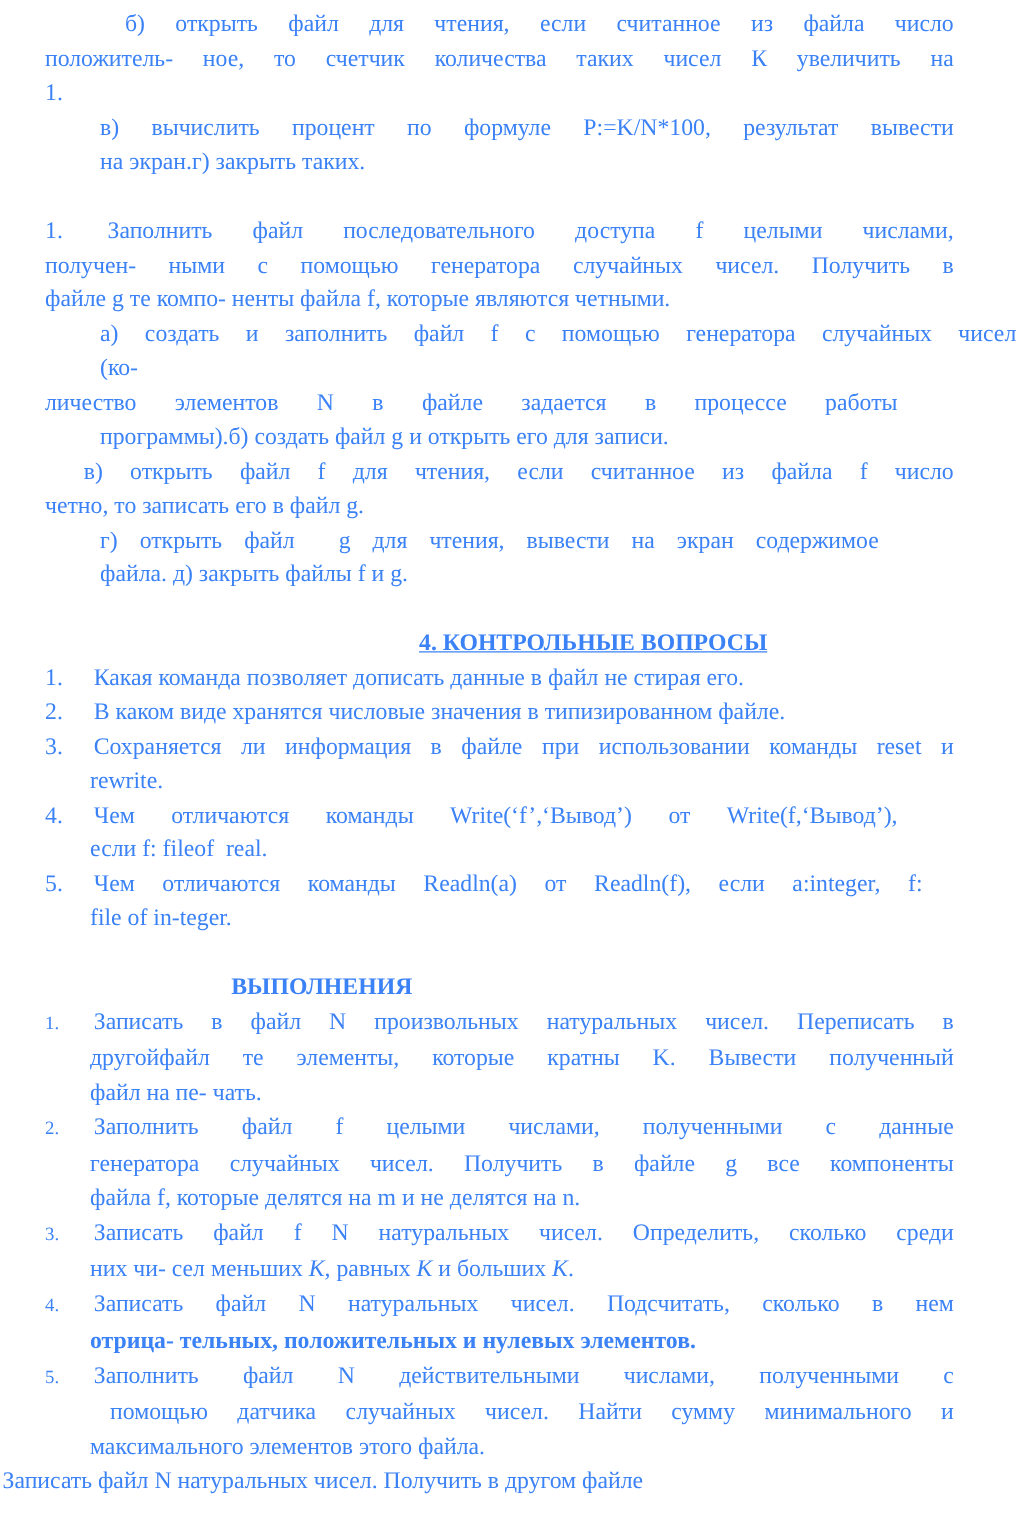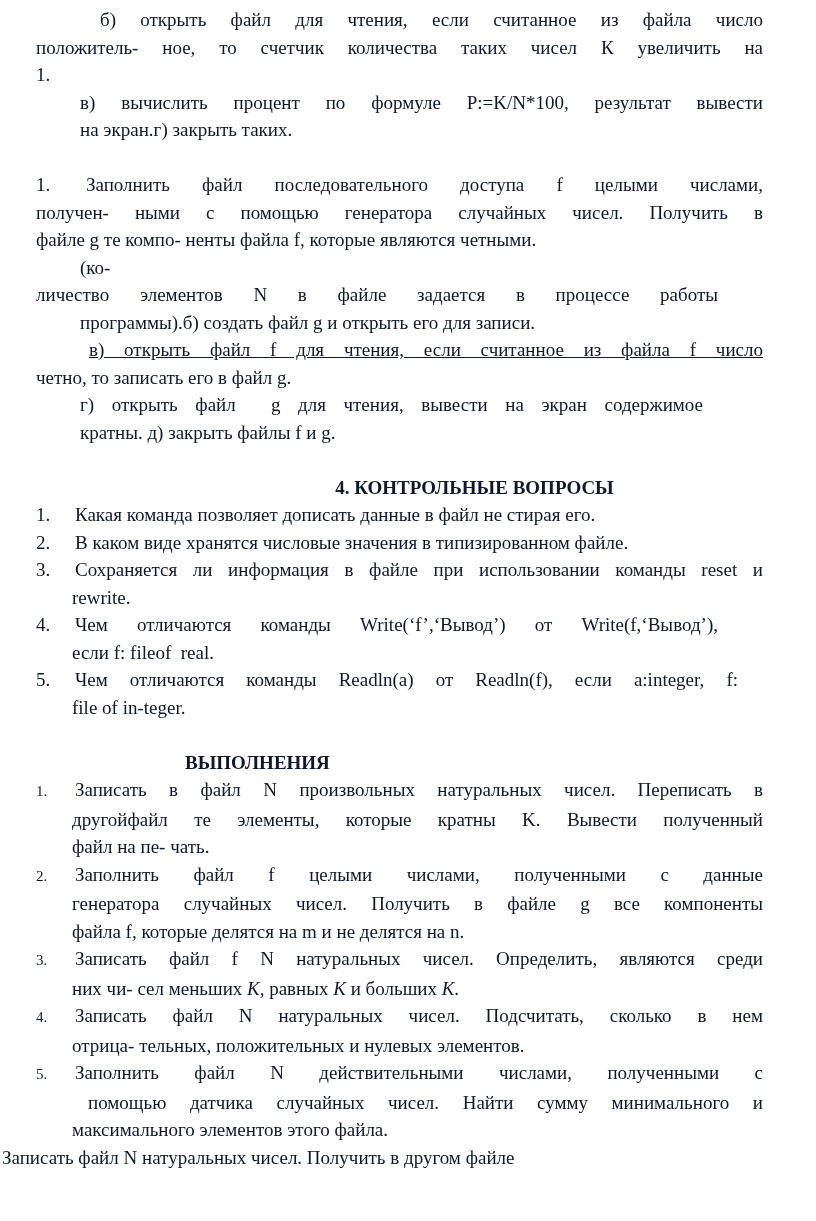--- a/index.html
+++ b/index.html
@@ -25,56 +25,57 @@
   .align-left { text-align: left; }
   .align-center { text-align: center; }
   .bold { font-weight: bold; }
   .italic { font-style: italic; }
   .num { display: inline-block; vertical-align: baseline; }
   .num.small { font-size: 15px; }
 </style>
 </head>
 <body>
 
-<div id="page" style="background: rgb(255, 255, 255); color: #0f172a;">
+<div id="page" style="background: rgb(255, 255, 255); color: #3b82f6;">
     <div class="line align-justify" style="margin-left: 64px;"><span>б) открыть файл для чтения, если считанное из файла число</span></div>
     <div class="line align-justify"><span>положитель- ное, то счетчик количества таких чисел К увеличить на</span></div>
     <div class="line align-left"><span>1.</span></div>
     <div class="line align-justify" style="margin-left: 44px;"><span>в) вычислить процент по формуле P:=K/N*100, результат вывести</span></div>
     <div class="line align-left" style="margin-left: 44px;"><span>на экран.г) закрыть таких.</span></div>
     <div class="line"></div>
     <div class="line align-justify"><span class="num" style="width: 50px;">1.</span><span>Заполнить файл последовательного доступа f целыми числами,</span></div>
     <div class="line align-justify"><span>получен- ными с помощью генератора случайных чисел. Получить в</span></div>
     <div class="line align-left"><span>файле g те компо- ненты файла f, которые являются четными.</span></div>
+    <div class="line align-justify" style="margin-left: 44px; margin-right: -50px;"><span>а) создать и заполнить файл f с помощью генератора случайных чисел</span></div>
     <div class="line align-left" style="margin-left: 44px;"><span>(ко-</span></div>
     <div class="line align-justify" style="margin-right: 45px;"><span>личество элементов N в файле задается в процессе работы</span></div>
     <div class="line align-left" style="margin-left: 44px;"><span>программы).б) создать файл g и открыть его для записи.</span></div>
-    <div class="line align-justify" style="margin-left: 53px; text-decoration: underline;"><span>в) открыть файл f для чтения, если считанное из файла f число</span></div>
+    <div class="line align-justify" style="margin-left: 31px;"><span>в) открыть файл f для чтения, если считанное из файла f число</span></div>
     <div class="line align-left"><span>четно, то записать его в файл g.</span></div>
     <div class="line align-justify" style="margin-left: 44px; margin-right: 60px;"><span>г) открыть файл&nbsp; g для чтения, вывести на экран содержимое</span></div>
-    <div class="line align-left" style="margin-left: 44px;"><span>кратны. д) закрыть файлы f и g.</span></div>
+    <div class="line align-left" style="margin-left: 44px;"><span>файла. д) закрыть файлы f и g.</span></div>
     <div class="line"></div>
-    <div class="line align-center bold" style="margin-left: 150px;"><span>4. КОНТРОЛЬНЫЕ ВОПРОСЫ</span></div>
+    <div class="line align-center bold" style="margin-left: 150px; text-decoration: underline;"><span>4. КОНТРОЛЬНЫЕ ВОПРОСЫ</span></div>
     <div class="line align-left"><span class="num" style="width: 39px;">1.</span><span>Какая команда позволяет дописать данные в файл не стирая его.</span></div>
     <div class="line align-left"><span class="num" style="width: 39px;">2.</span><span>В каком виде хранятся числовые значения в типизированном файле.</span></div>
     <div class="line align-justify"><span class="num" style="width: 39px;">3.</span><span>Сохраняется ли информация в файле при использовании команды reset и</span></div>
     <div class="line align-left" style="margin-left: 36px;"><span>rewrite.</span></div>
     <div class="line align-justify" style="margin-right: 45px;"><span class="num" style="width: 39px;">4.</span><span>Чем отличаются команды Write(‘f’,‘Вывод’) от Write(f,‘Вывод’),</span></div>
     <div class="line align-left" style="margin-left: 36px;"><span>если f: fileof&nbsp; real.</span></div>
     <div class="line align-justify" style="margin-right: 25px;"><span class="num" style="width: 39px;">5.</span><span>Чем отличаются команды Readln(a) от Readln(f), если a:integer, f:</span></div>
     <div class="line align-left" style="margin-left: 36px;"><span>file of in-teger.</span></div>
     <div class="line"></div>
     <div class="line align-left bold" style="margin-left: 149px;"><span>ВЫПОЛНЕНИЯ</span></div>
     <div class="line align-justify"><span class="num small" style="width: 39px;">1.</span><span>Записать в файл N произвольных натуральных чисел. Переписать в</span></div>
     <div class="line align-justify" style="margin-left: 36px;"><span>другойфайл те элементы, которые кратны K. Вывести полученный</span></div>
     <div class="line align-left" style="margin-left: 36px;"><span>файл на пе- чать.</span></div>
     <div class="line align-justify"><span class="num small" style="width: 39px;">2.</span><span>Заполнить файл f целыми числами, полученными с данные</span></div>
     <div class="line align-justify" style="margin-left: 36px;"><span>генератора случайных чисел. Получить в файле g все компоненты</span></div>
     <div class="line align-left" style="margin-left: 36px;"><span>файла f, которые делятся на m и не делятся на n.</span></div>
-    <div class="line align-justify"><span class="num small" style="width: 39px;">3.</span><span>Записать файл f N натуральных чисел. Определить, являются среди</span></div>
+    <div class="line align-justify"><span class="num small" style="width: 39px;">3.</span><span>Записать файл f N натуральных чисел. Определить, сколько среди</span></div>
     <div class="line align-left" style="margin-left: 36px;"><span>них чи- сел меньших </span><span class="italic">К</span><span>, равных </span><span class="italic">К</span><span> и больших </span><span class="italic">К</span><span>.</span></div>
     <div class="line align-justify"><span class="num small" style="width: 39px;">4.</span><span>Записать файл N натуральных чисел. Подсчитать, сколько в нем</span></div>
-    <div class="line align-left" style="margin-left: 36px;"><span>отрица- тельных, положительных и нулевых элементов.</span></div>
+    <div class="line align-left" style="margin-left: 36px; font-weight: bold;"><span>отрица- тельных, положительных и нулевых элементов.</span></div>
     <div class="line align-justify"><span class="num small" style="width: 39px;">5.</span><span>Заполнить файл N действительными числами, полученными с</span></div>
     <div class="line align-justify" style="margin-left: 52px;"><span>помощью датчика случайных чисел. Найти сумму минимального и</span></div>
     <div class="line align-left" style="margin-left: 36px;"><span>максимального элементов этого файла.</span></div>
     <div class="line align-left" style="margin-left: -34px;"><span>Записать файл N натуральных чисел. Получить в другом файле</span></div>
   </div>
 
 </body></html>

